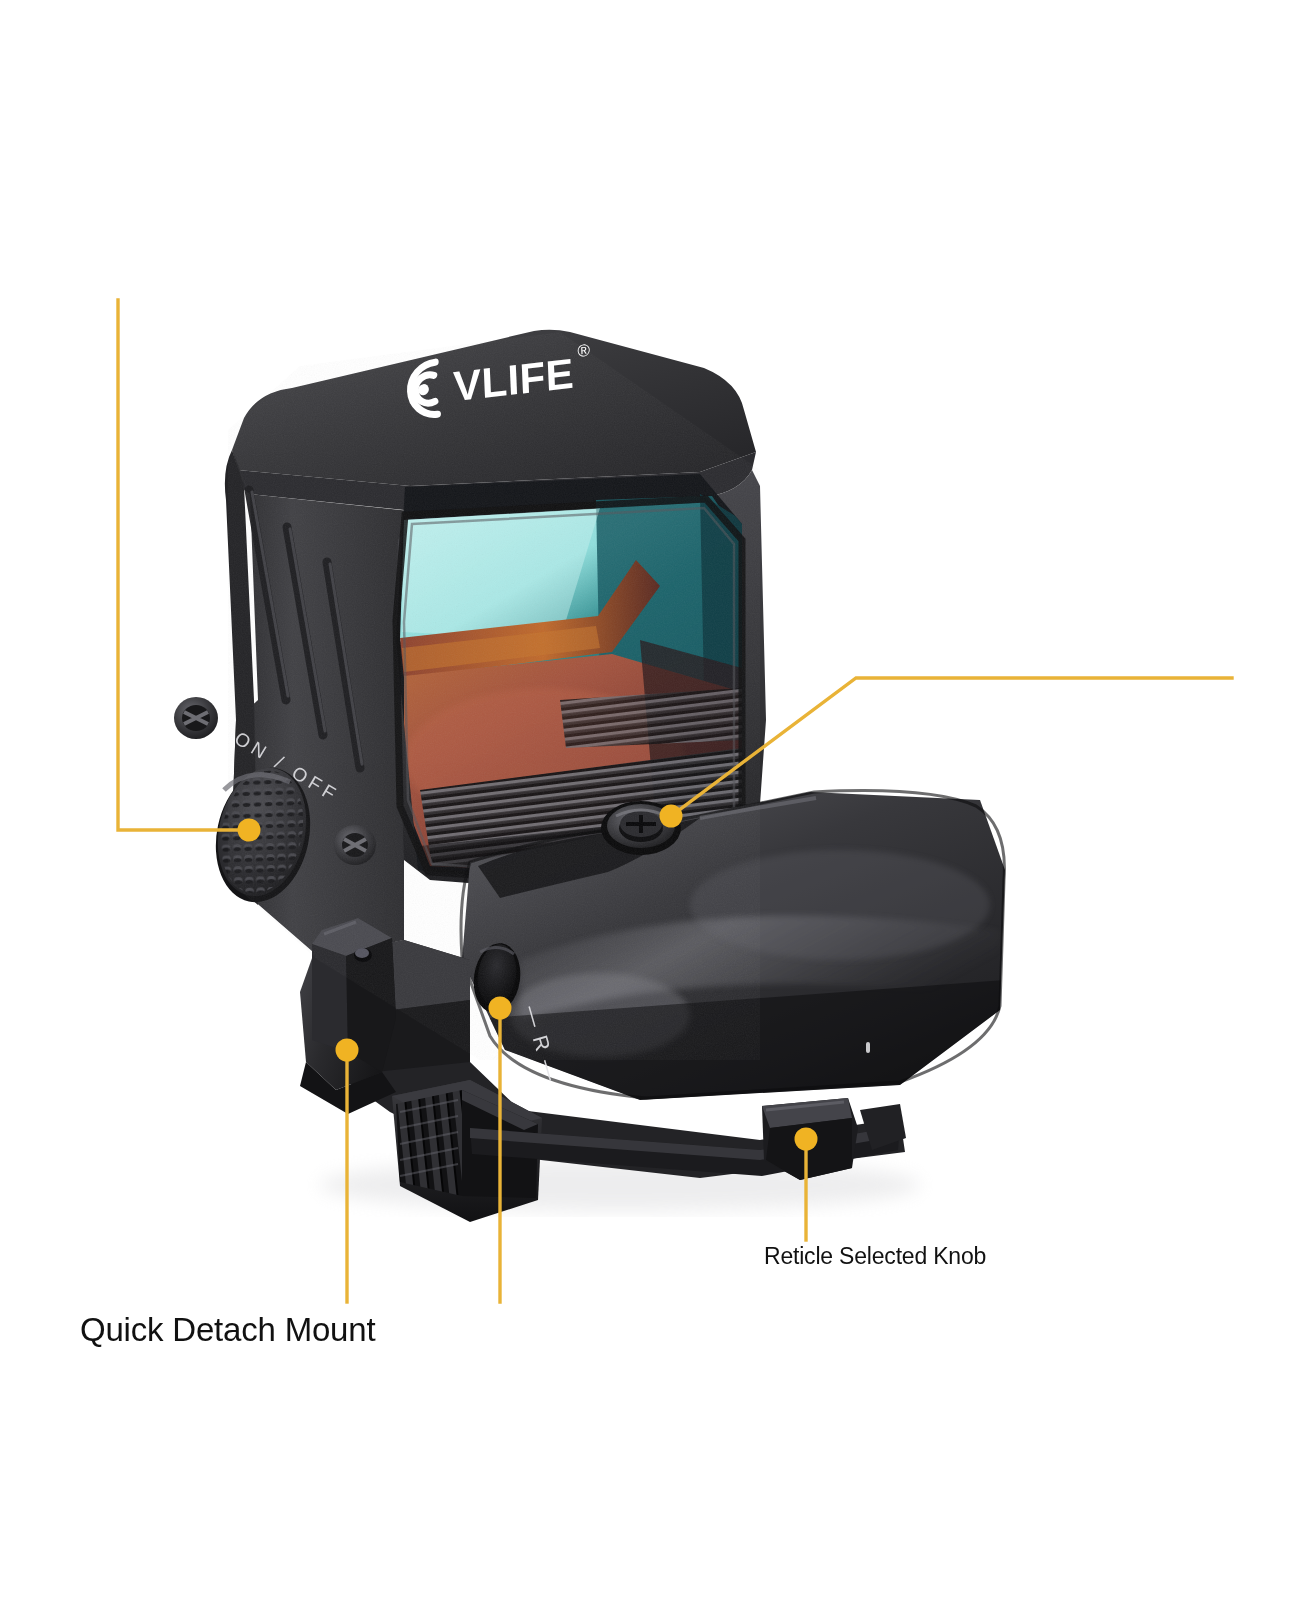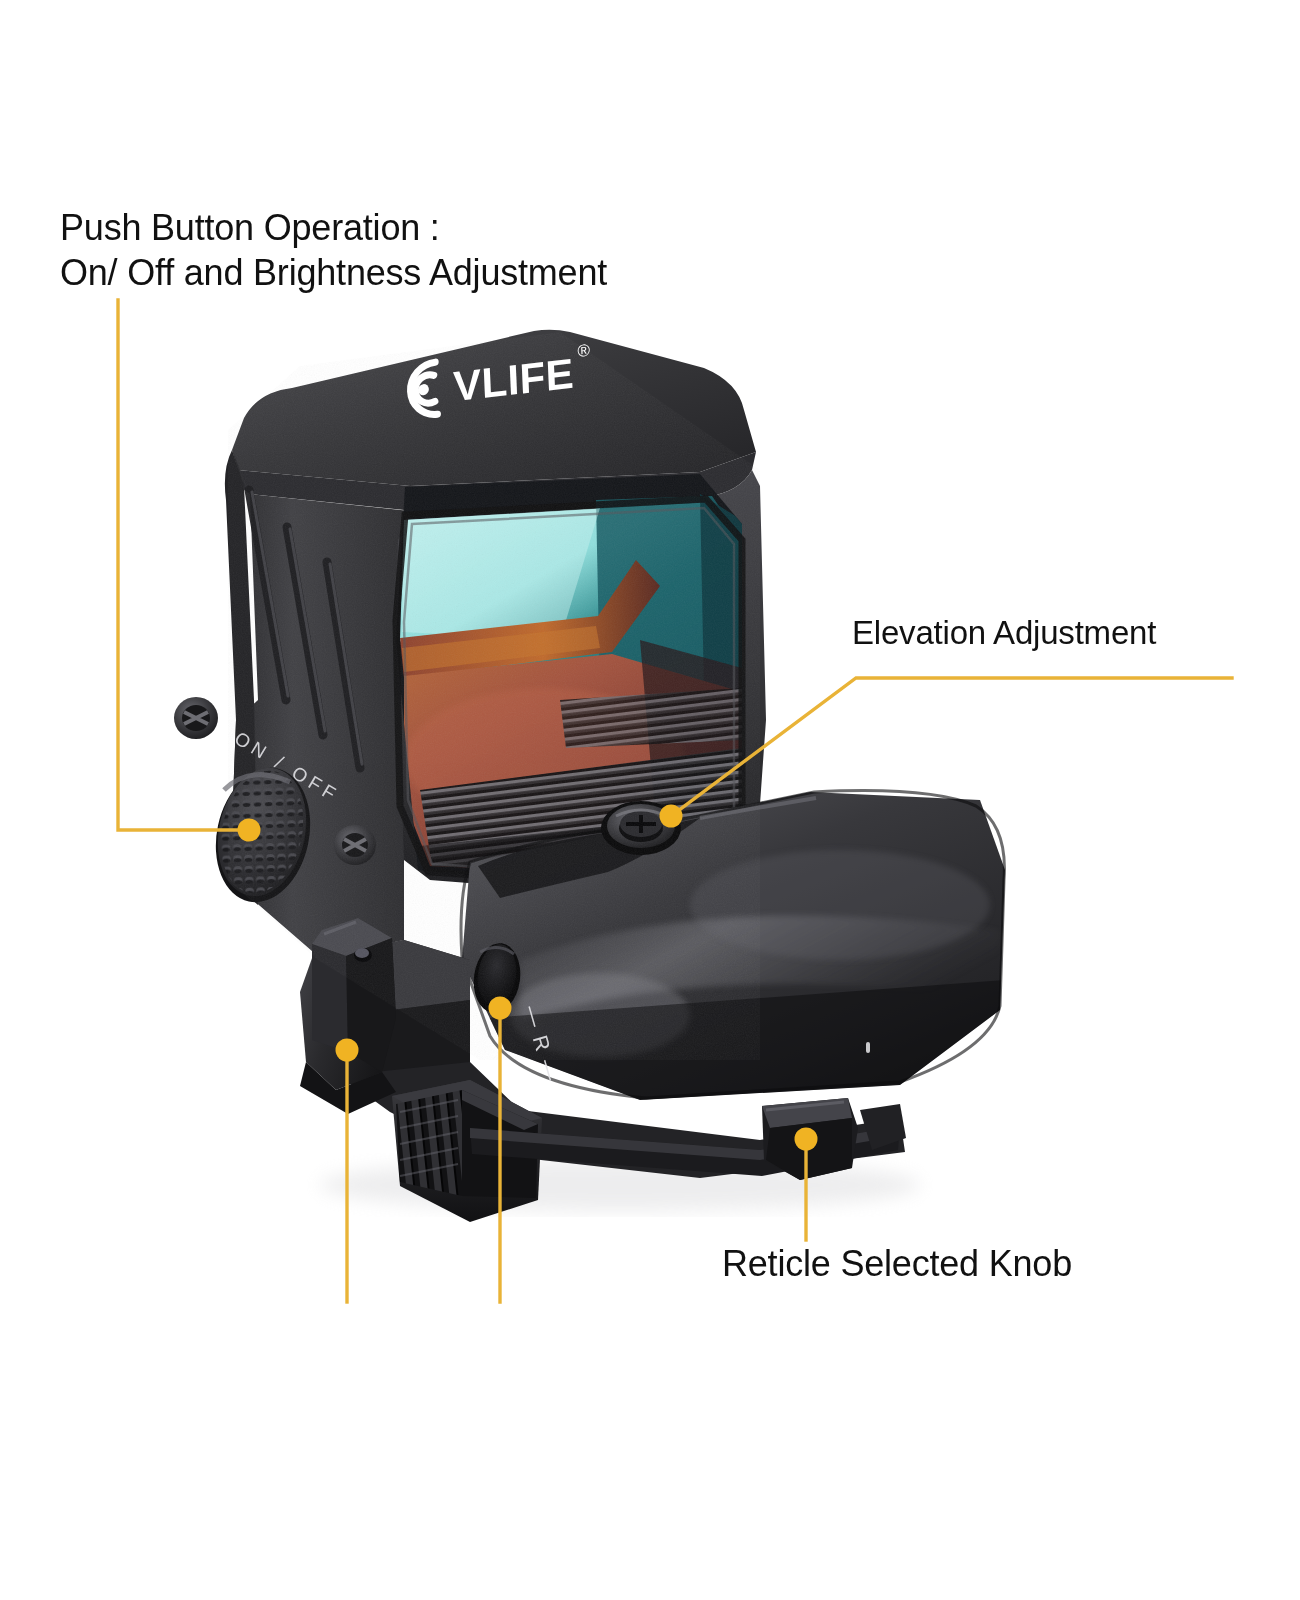--- a/index.html
+++ b/index.html
@@ -16,21 +16,21 @@
   .label {
     position:absolute;
     color:#111111;
     font-family:"Liberation Sans", sans-serif;
     font-weight:400;
     white-space:nowrap;
     letter-spacing:-0.2px;
   }
   .label.l1  { left:60px;  top:205px; font-size:36px; line-height:45px; }
   .label.l2  { left:852px; top:614px; font-size:33px; }
-  .label.l3  { left:722px; top:1243px; font-size:36px; }
+  .label.l3  { left:764px; top:1243px; font-size:23px; }
   .label.l4  { left:80px;  top:1311px; font-size:33px; }
   .label.l5  { left:442px; top:1311px; font-size:33px; }
 
   
   #product { position:absolute; left:0; top:0; width:1300px; height:1600px; }
 </style>
 </head>
 <body>
 
 <div id="stage">
@@ -337,24 +337,20 @@
     </g>
     <g fill="#f0b323">
       <circle cx="249" cy="830" r="11.5"></circle>
       <circle cx="671" cy="816" r="11.5"></circle>
       <circle cx="806" cy="1139" r="11.5"></circle>
       <circle cx="347" cy="1050" r="11.5"></circle>
       <circle cx="500" cy="1008" r="11.5"></circle>
     </g>
   </svg>
 
-  <div class="label l1">
-    <div>Push Button Operation :</div>
-    <div>On/ Off and Brightness Adjustment</div>
-  </div>
-
-  <div class="label l2">Elevation Adjustment</div>
+
 
   <div class="label l3">Reticle Selected Knob</div>
 
+  <div class="label l4">Quick Detach Mount</div>
 
 
 </div>
 
 </body></html>

